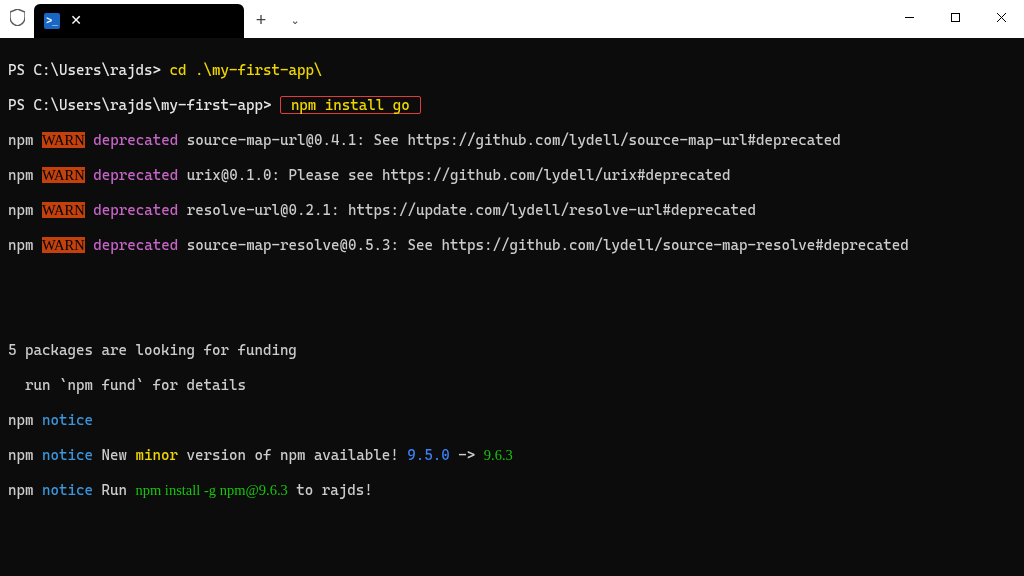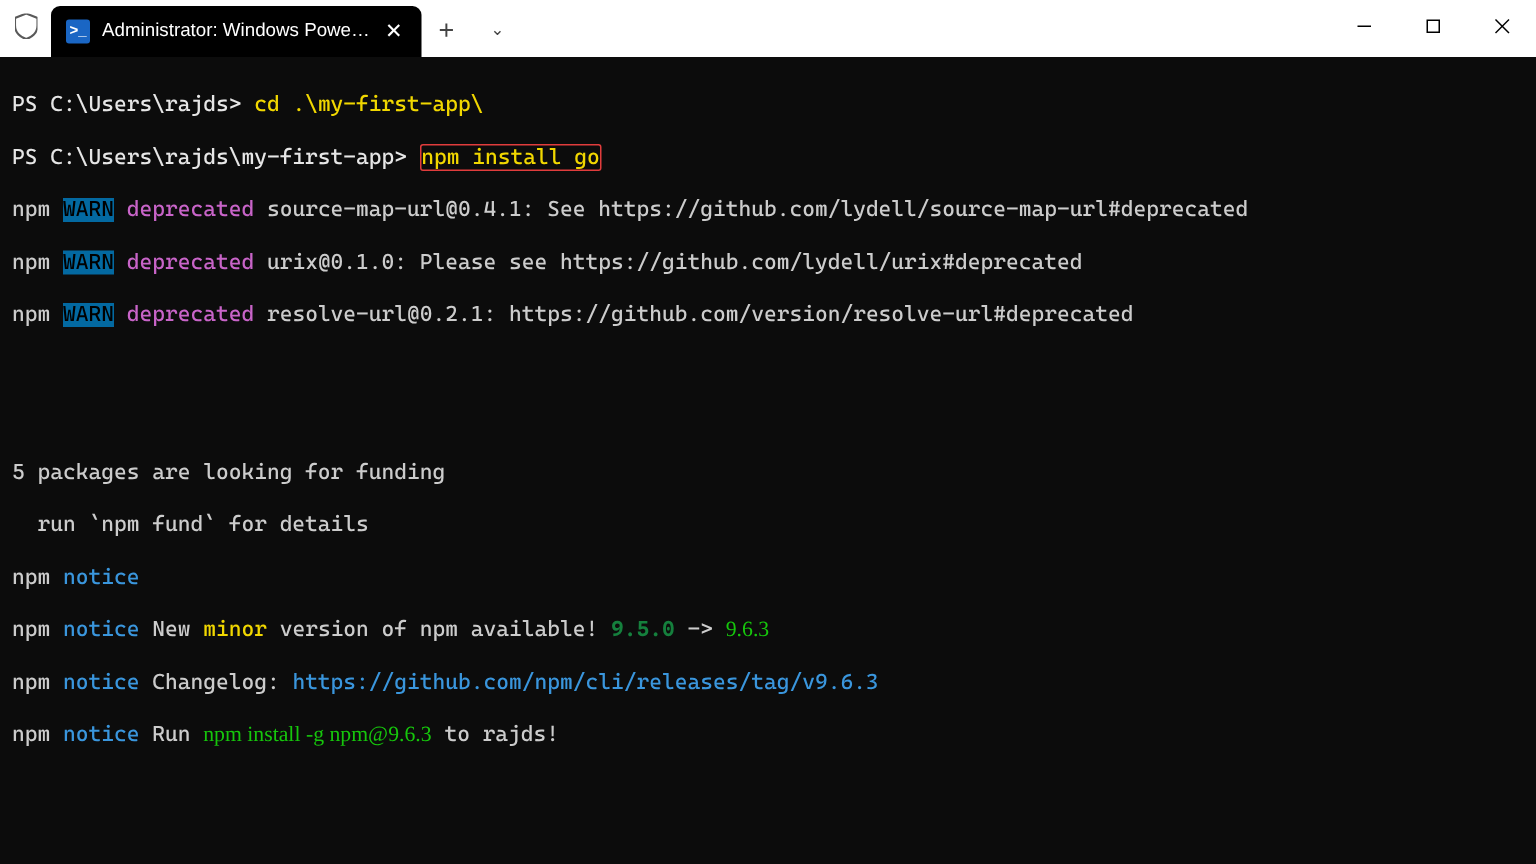--- a/index.html
+++ b/index.html
@@ -50,39 +50,38 @@
     margin-left:auto; display:flex; height:34px;
   }
   .wincontrols > div {
     width:46px; display:flex; align-items:center; justify-content:center;
     color:#000; font-family:'Segoe UI Symbol',sans-serif; font-size:11px;
   }
   
   .term { padding:6px 8px 0 8px; white-space:pre; }
   .c-white { color:#e6e6e6;text-align:center; }
   .c-yellow { color:#f1d700;text-align:center; }
-  .c-warn-bg { background:#0369a1; color:#000; }
+  .c-warn-bg { background:#c2410c; color:#000;font-family:Liberation Serif, serif; }
   .c-magenta { color:#c864c8; }
   .c-cyan { color:#3a96dd; }
-  .c-red { color:#15803d;font-weight:bold; }
+  .c-red { color:#3b82f6; }
   .c-brightgreen { color:#16c60c;font-family:Liberation Serif, serif; }
-  .hl-red { border:1.5px solid #e03c3c; border-radius:2px; padding:0 0; }
+  .hl-red { border:1.5px solid #e03c3c; border-radius:2px; padding:0 10px; }
 </style>
 </head>
 <body>
 
 <div class="titlebar">
   <div class="shield">
     <svg width="15" height="17" viewBox="0 0 15 17">
         <path d="M7.5 0 L15 3 V8 C15 13 11 16 7.5 17 C4 16 0 13 0 8 V3 Z" fill="none" stroke="#5a5a5a" stroke-width="1.4"></path>
       </svg>
   </div>
   <div class="tab">
     <span class="ps-icon">&gt;_</span>
-    <span class="title">Administrator: Windows Powe…</span>
     <span class="close">✕</span>
   </div>
   <div class="newtab">+</div>
   <div class="dropdown">⌄</div>
   <div class="wincontrols">
     <div>
         <svg width="11" height="11">
           <line x1="1" y1="5.5" x2="10" y2="5.5" stroke="#000" stroke-width="1"></line>
         </svg>
       </div>
@@ -98,28 +97,28 @@
         </svg>
       </div>
   </div>
 </div>
 
 <div class="term">
 <div><span class="c-white">PS C:\Users\rajds&gt; </span><span class="c-yellow">cd .\my-first-app\</span></div>
 <div><span class="c-white">PS C:\Users\rajds\my-first-app&gt; </span><span class="hl-red"><span class="c-yellow">npm install go</span></span></div>
 <div><span>npm </span><span class="c-warn-bg">WARN</span><span class="c-magenta"> deprecated</span><span> source-map-url@0.4.1: See https://github.com/lydell/source-map-url#deprecated</span></div>
 <div><span>npm </span><span class="c-warn-bg">WARN</span><span class="c-magenta"> deprecated</span><span> urix@0.1.0: Please see https://github.com/lydell/urix#deprecated</span></div>
-<div><span>npm </span><span class="c-warn-bg">WARN</span><span class="c-magenta"> deprecated</span><span> resolve-url@0.2.1: https://github.com/version/resolve-url#deprecated</span></div>
+<div><span>npm </span><span class="c-warn-bg">WARN</span><span class="c-magenta"> deprecated</span><span> resolve-url@0.2.1: https://update.com/lydell/resolve-url#deprecated</span></div>
+<div><span>npm </span><span class="c-warn-bg">WARN</span><span class="c-magenta"> deprecated</span><span> source-map-resolve@0.5.3: See https://github.com/lydell/source-map-resolve#deprecated</span></div>
 <div>&nbsp;</div>
 <div>&nbsp;</div>
 <div>5 packages are looking for funding</div>
 <div>  run `npm fund` for details</div>
 <div><span>npm </span><span class="c-cyan">notice</span></div>
 <div><span>npm </span><span class="c-cyan">notice</span><span> New </span><span class="c-yellow">minor</span><span> version of npm available! </span><span class="c-red">9.5.0</span><span> -&gt; </span><span class="c-brightgreen">9.6.3</span></div>
-<div><span>npm </span><span class="c-cyan">notice</span><span> Changelog: </span><span class="c-cyan">https://github.com/npm/cli/releases/tag/v9.6.3</span></div>
 <div><span>npm </span><span class="c-cyan">notice</span><span> Run </span><span class="c-brightgreen">npm install -g npm@9.6.3</span><span> to rajds!</span></div>
 
 
 
 
 
 
 
 
 

